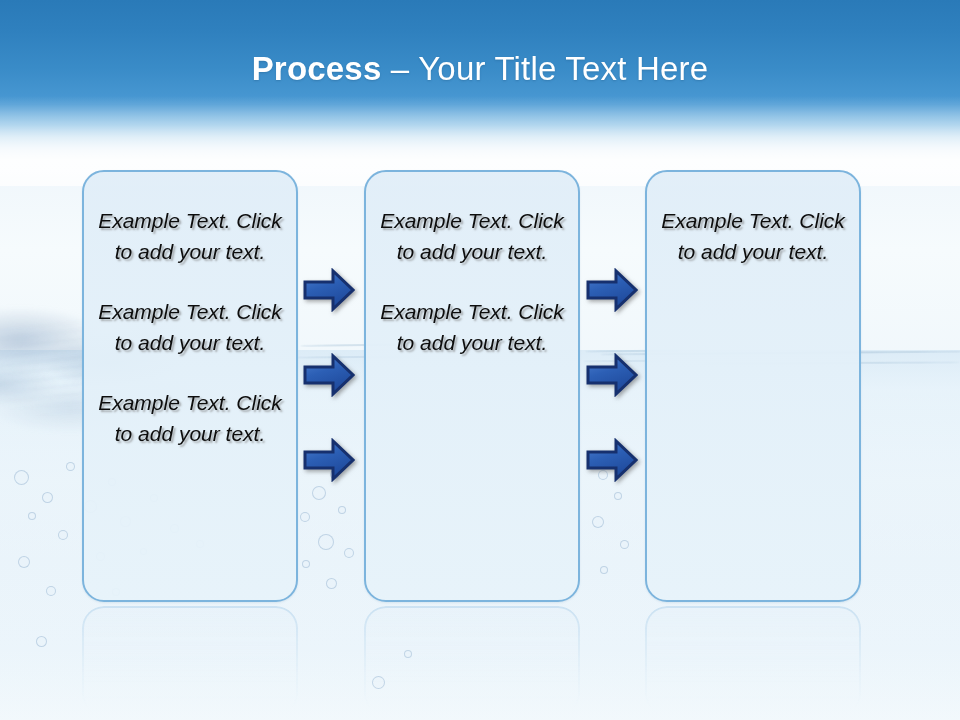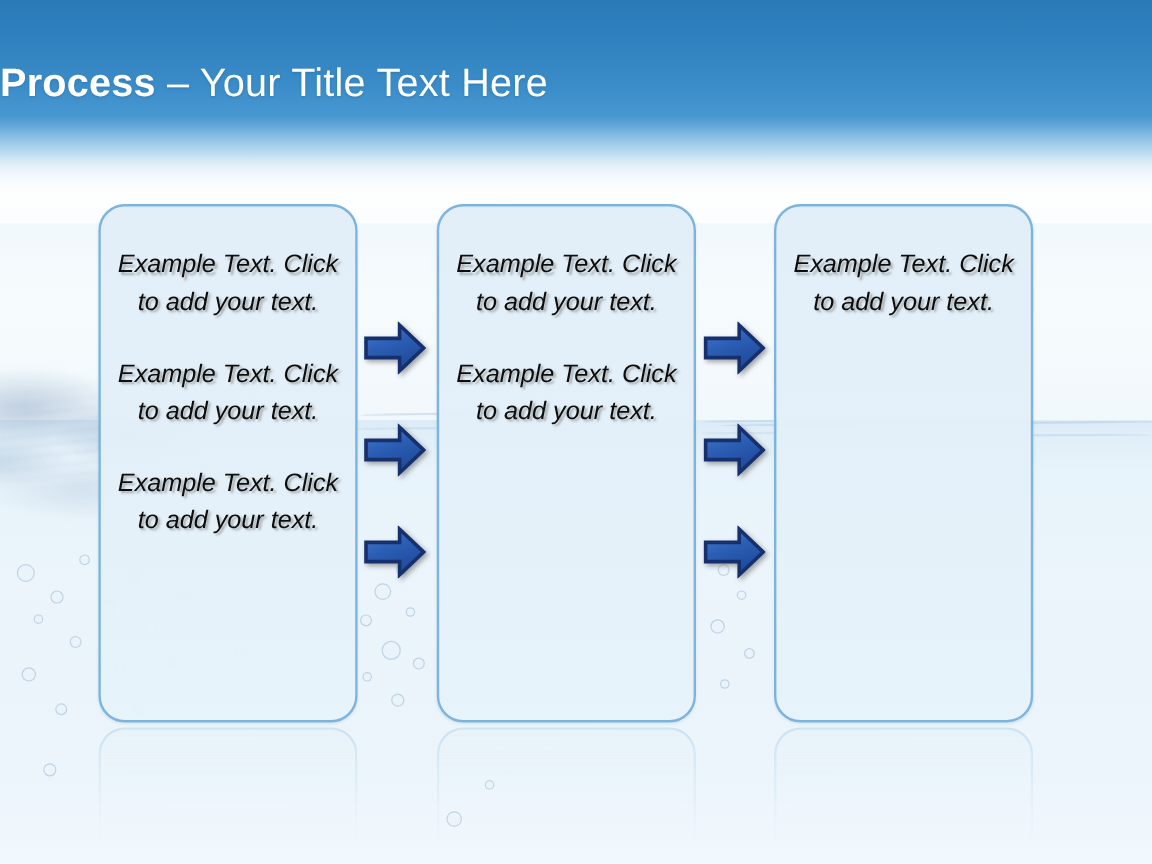--- a/index.html
+++ b/index.html
@@ -127,20 +127,21 @@
     background: rgba(230,242,250,0.20);
   }
   .bubble.sm { border-width: 1px; }
 
   
   #title {
     position: absolute;
     left: 0;
     right: 0;
     top: 48px;
+    text-align: center;
     color: #ffffff;
     font-size: 33px;
     line-height: 42px;
     letter-spacing: 0.2px;
     white-space: nowrap;
     text-shadow: 0 1px 2px rgba(30,80,120,0.30);
   }
   #title .t-strong { font-weight: bold; }
   #title .t-rest   { font-weight: normal; }
 

